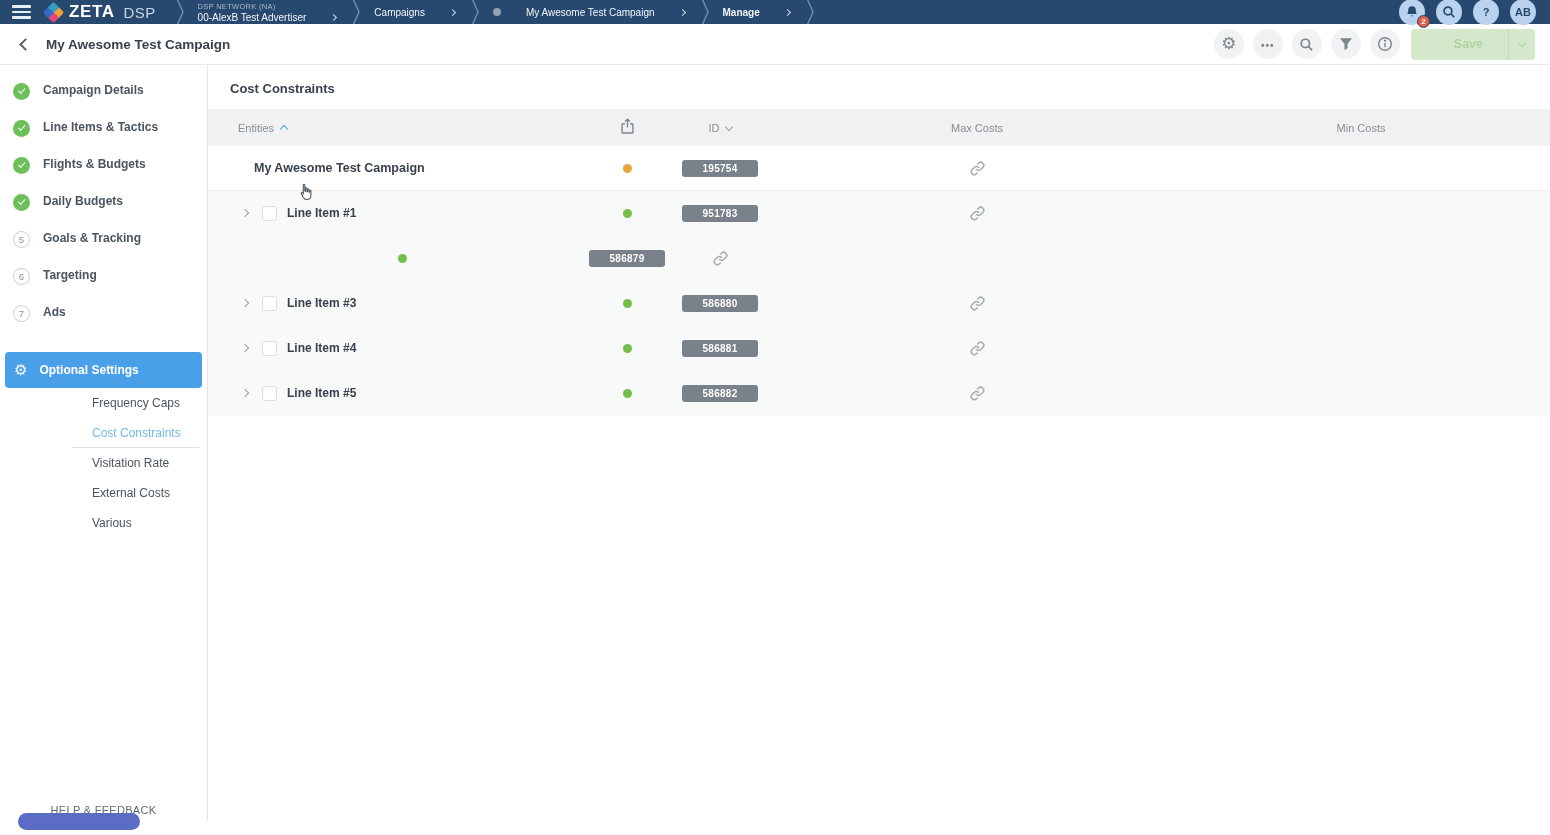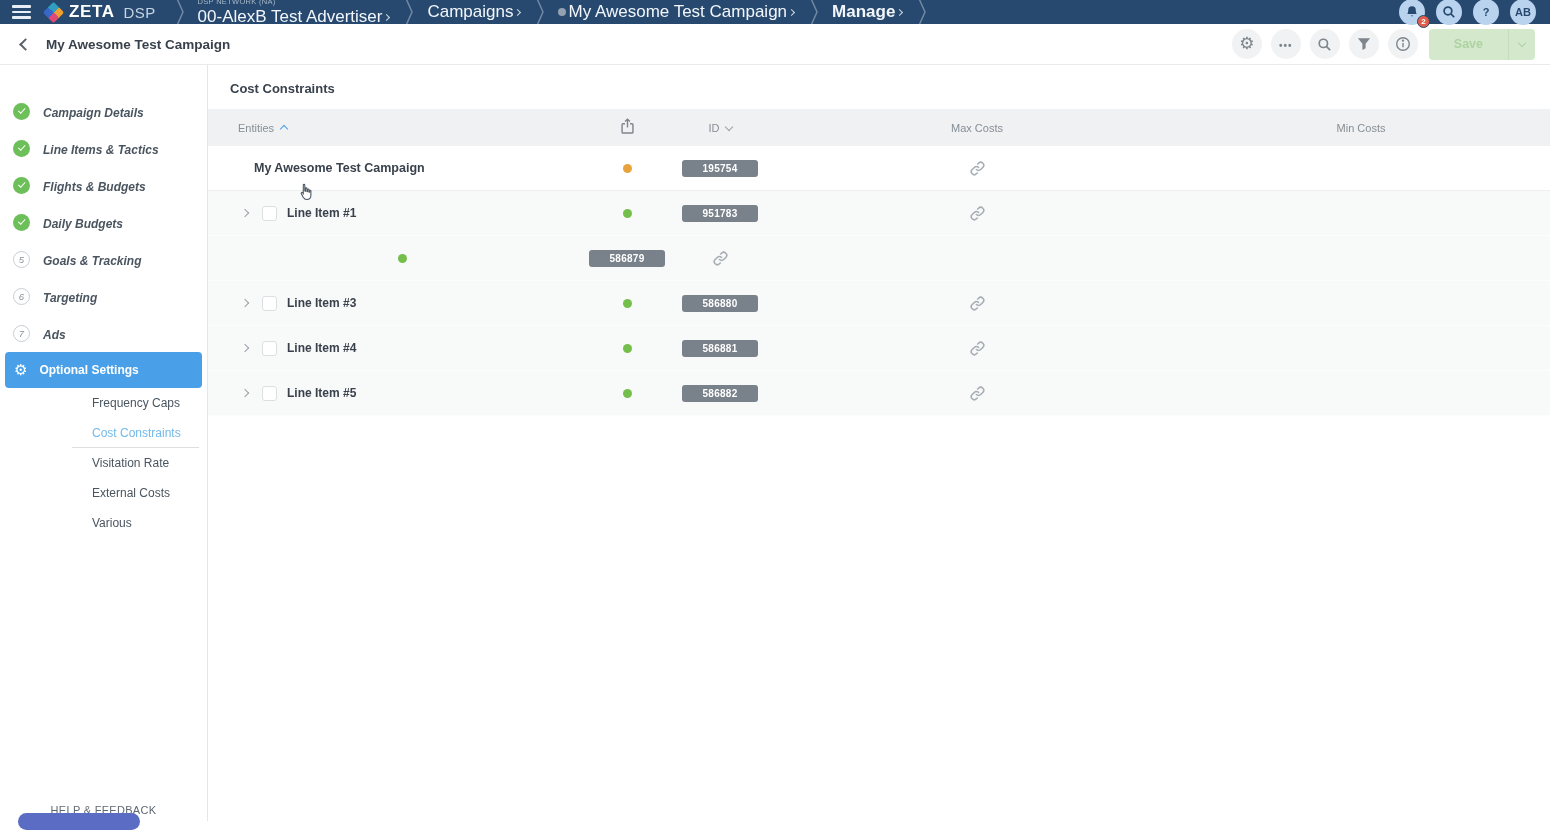--- a/index.html
+++ b/index.html
@@ -14,47 +14,47 @@
   .hamburger i { display:block; width:19px; height:2.5px; background:#e8eef5; border-radius:1px; }
   .brand { display:flex; align-items:center; gap:8px; padding:0 18px 0 4px; }
   .diamond { width:15px; height:15px; transform:rotate(45deg); border-radius:2px;
     background:conic-gradient(#f0a030 0 25%, #e04878 25% 50%, #3a66c8 50% 75%, #2f9ec0 75% 100%); }
   .brand-zeta { font-size:17px; font-weight:bold; letter-spacing:.6px; }
   .brand-dsp  { font-size:15px; color:#c6d4e3; margin-left:1px; letter-spacing:.4px; }
   .crumbs { display:flex; align-items:stretch; flex:1; overflow:hidden; }
   .crumb-sep { display:flex; align-items:center; }
   .crumb { display:flex; flex-direction:column; justify-content:center; padding:0 14px; }
   .crumb-top { font-size:7.5px; color:#a9b9ca; letter-spacing:.3px; margin-bottom:1px; }
-  .crumb-main { display:flex; align-items:center; gap:2px; font-size:17px; color:#f2f6fa; white-space:nowrap; }
+  .crumb-main { display:flex; align-items:center; gap:25px; font-size:10px; color:#f2f6fa; white-space:nowrap; }
   .crumb-main.bold { font-weight:bold; }
   .crumb-dot { width:8px; height:8px; border-radius:50%; background:#93a1b1; }
   .bc-chev { width:5px; height:5px; border-right:1.5px solid #cfd9e3; border-top:1.5px solid #cfd9e3; transform:rotate(45deg); margin-top:1px; }
   .nav-actions { display:flex; align-items:center; gap:11px; padding-right:14px; }
   .nav-btn { width:26px; height:26px; border-radius:50%; background:#b9d3ee; color:#27496f;
     display:flex; align-items:center; justify-content:center; position:relative; font-weight:bold; font-size:11px; cursor:pointer; }
   .nav-badge { position:absolute; bottom:-3px; right:-5px; background:#e05c4b; color:#fff; border-radius:50%;
     width:13px; height:13px; font-size:8px; display:flex; align-items:center; justify-content:center; font-weight:bold; border:1px solid #27496f; }
   
   .page-header { height:41px; border-bottom:1px solid #e8eaeb; display:flex; align-items:center; padding:0 15px; background:#fff; }
   .back-chev { width:9px; height:9px; border-left:2px solid #5a626b; border-bottom:2px solid #5a626b; transform:rotate(45deg); margin-left:6px; cursor:pointer; }
   .page-title { font-size:13.5px; font-weight:bold; color:#39424c; margin-left:16px; }
   .ph-actions { margin-left:auto; display:flex; align-items:center; gap:9px; }
   .tool-btn { width:30px; height:30px; border-radius:50%; background:#f1f2f3; color:#7d858d;
     display:flex; align-items:center; justify-content:center; cursor:pointer; }
   .icon-gear::before { content:"\2699"; font-size:17px; line-height:1; }
   .icon-dots::before { content:"\2022\2022\2022"; font-size:10px; letter-spacing:1px; font-weight:bold; }
-  .save-btn { display:flex; height:31px; border-radius:4px; background:#d4e9cc; margin-left:2px; overflow:hidden; }
+  .save-btn { display:flex; height:31px; border-radius:4px; background:#d4e9cc; margin-left:2px; overflow:hidden;padding-left:18px; }
   .save-main { padding:0 25px; display:flex; align-items:center; color:#aed2a2; font-weight:bold; font-size:12.5px; }
   .save-caret { width:27px; border-left:1px solid #c3ddba; display:flex; align-items:center; justify-content:center; }
   .save-caret i { width:6px; height:6px; border-right:1.5px solid #aed2a2; border-bottom:1.5px solid #aed2a2; transform:rotate(45deg); margin-top:-3px; }
   
   .app-body { display:flex; height:756px; }
   .sidebar { width:208px; min-width:208px; border-right:1px solid #e4e6e8; background:#fff; position:relative; }
   .steps { padding-top:18px; }
-  .step { height:37px; display:flex; align-items:flex-end; padding-left:13px; gap:13px; cursor:pointer;font-style:italic; }
+  .step { height:37px; display:flex; align-items:flex-start; padding-left:13px; gap:13px; cursor:pointer; }
   .step-ic.done { width:17px; height:17px; border-radius:50%; background:#6cbf59; position:relative; flex:0 0 17px; }
   .step-ic.done i { position:absolute; left:4.5px; top:5px; width:7px; height:3.5px;
     border-left:1.8px solid #fff; border-bottom:1.8px solid #fff; transform:rotate(-48deg); }
   .step-ic.num { width:17px; height:17px; border-radius:50%; border:1px solid #c9ced3; color:#8a9199;
     font-size:9.5px; display:flex; align-items:center; justify-content:center; flex:0 0 17px; }
   .step-label { font-size:12px; font-weight:bold; color:#4a5560; }
   .optional { margin:10px 5px 0 5px; background:#4aa0e8; border-radius:4px; height:36px;
     display:flex; align-items:center; gap:12px; padding-left:9px; color:#fff; cursor:pointer; }
   .optional .gear { color:#fff; }
   .optional .gear::before { content:"\2699"; font-size:15px; line-height:1; }

